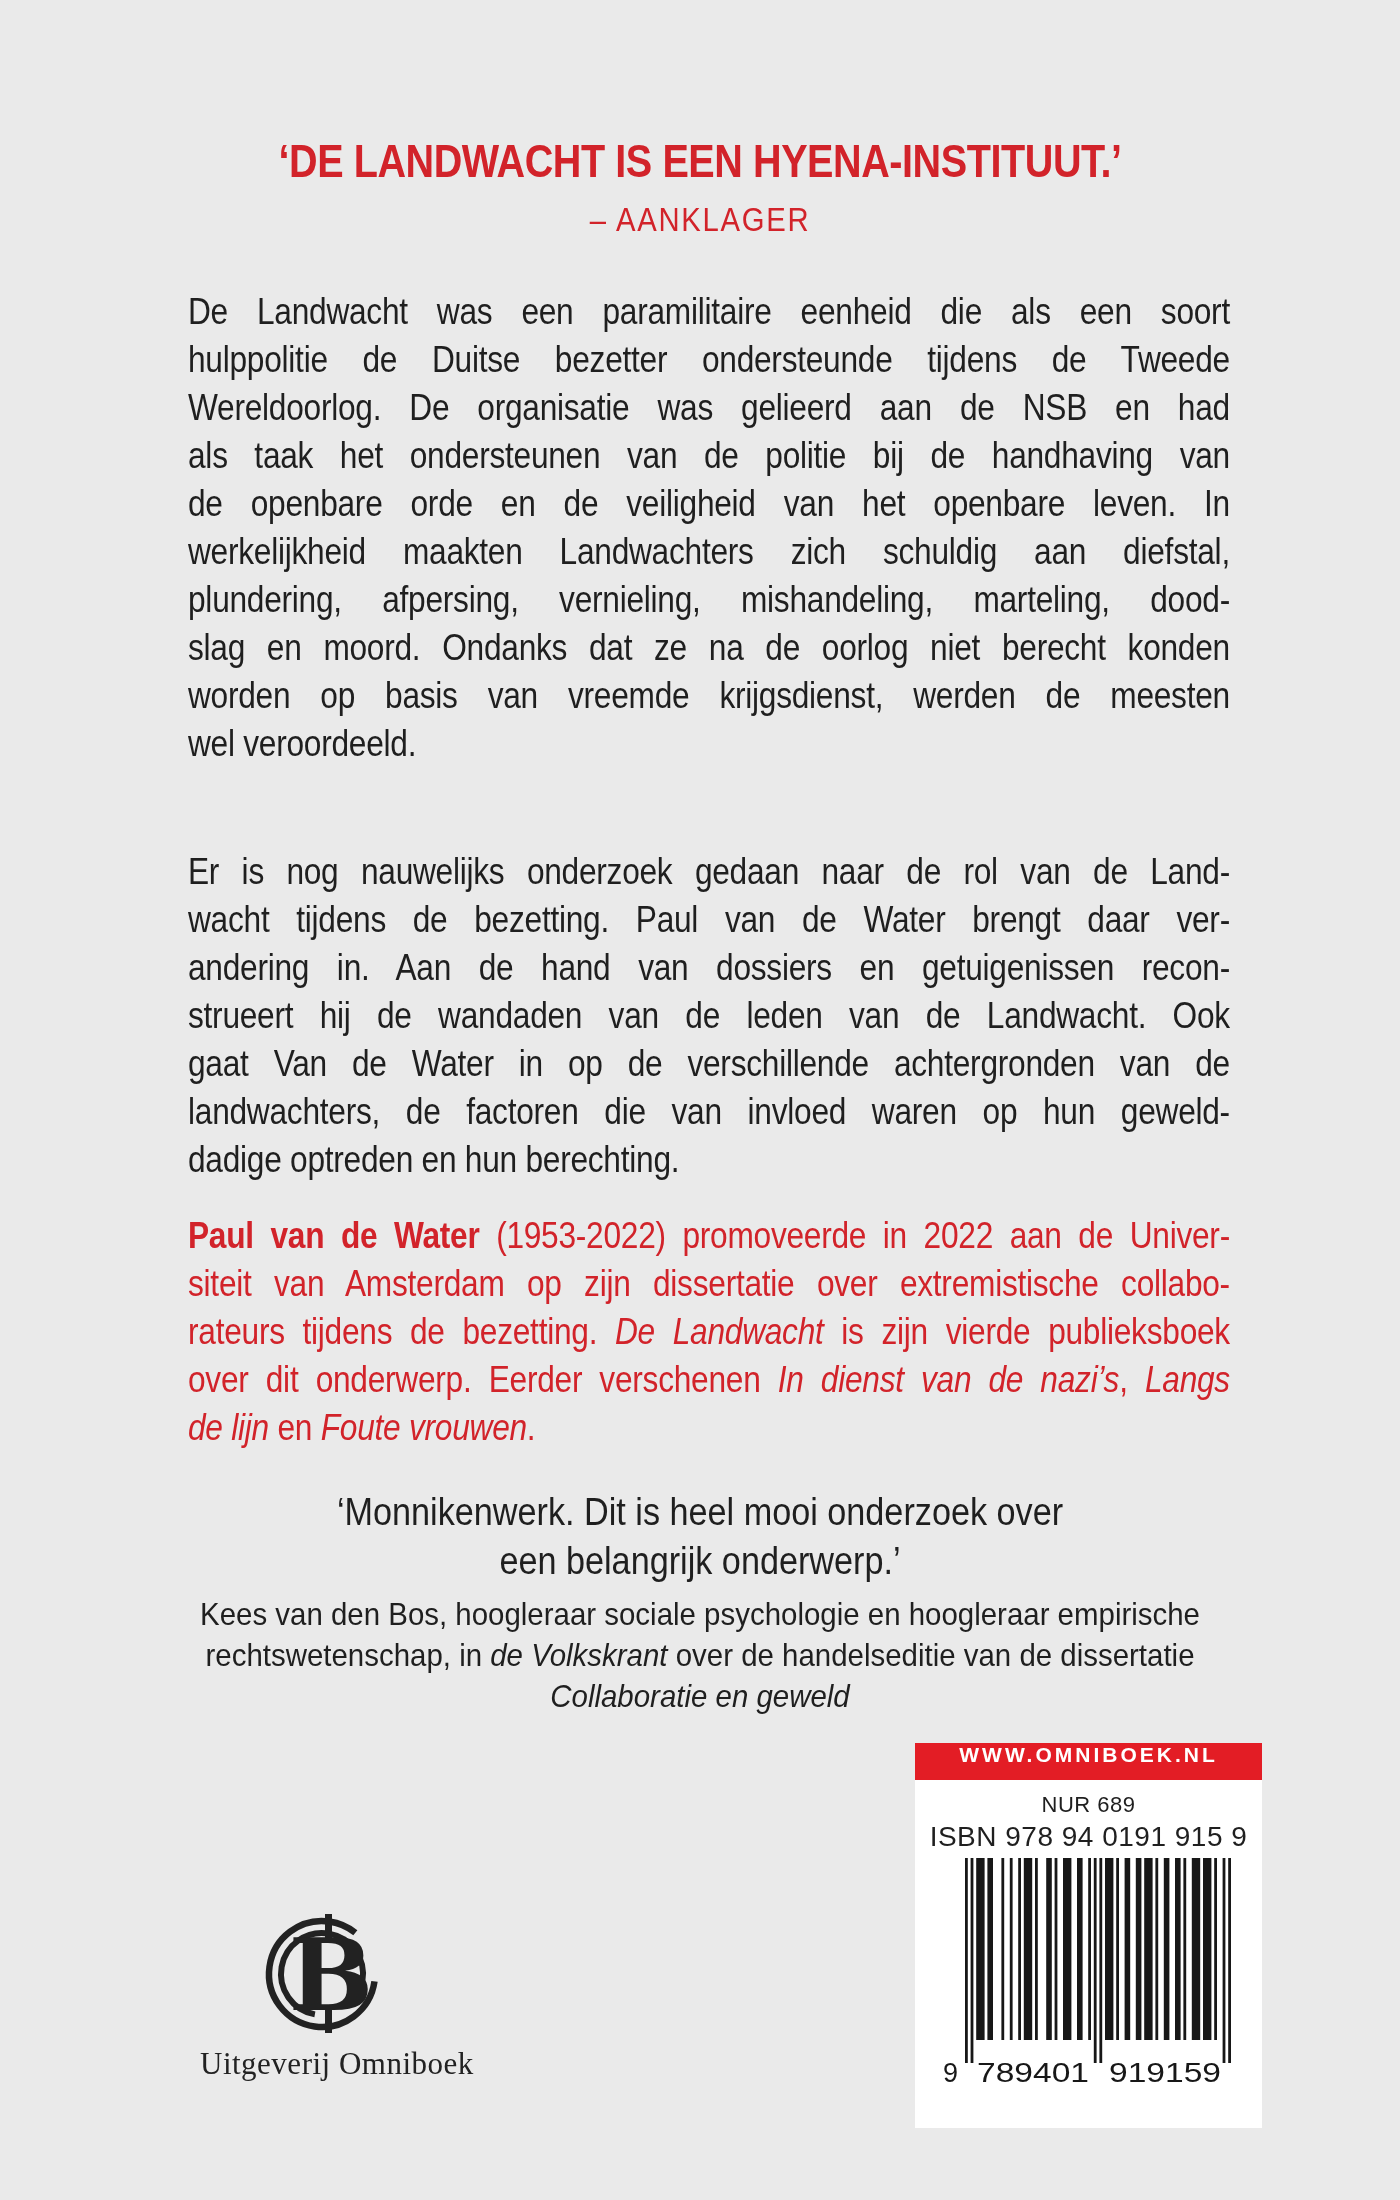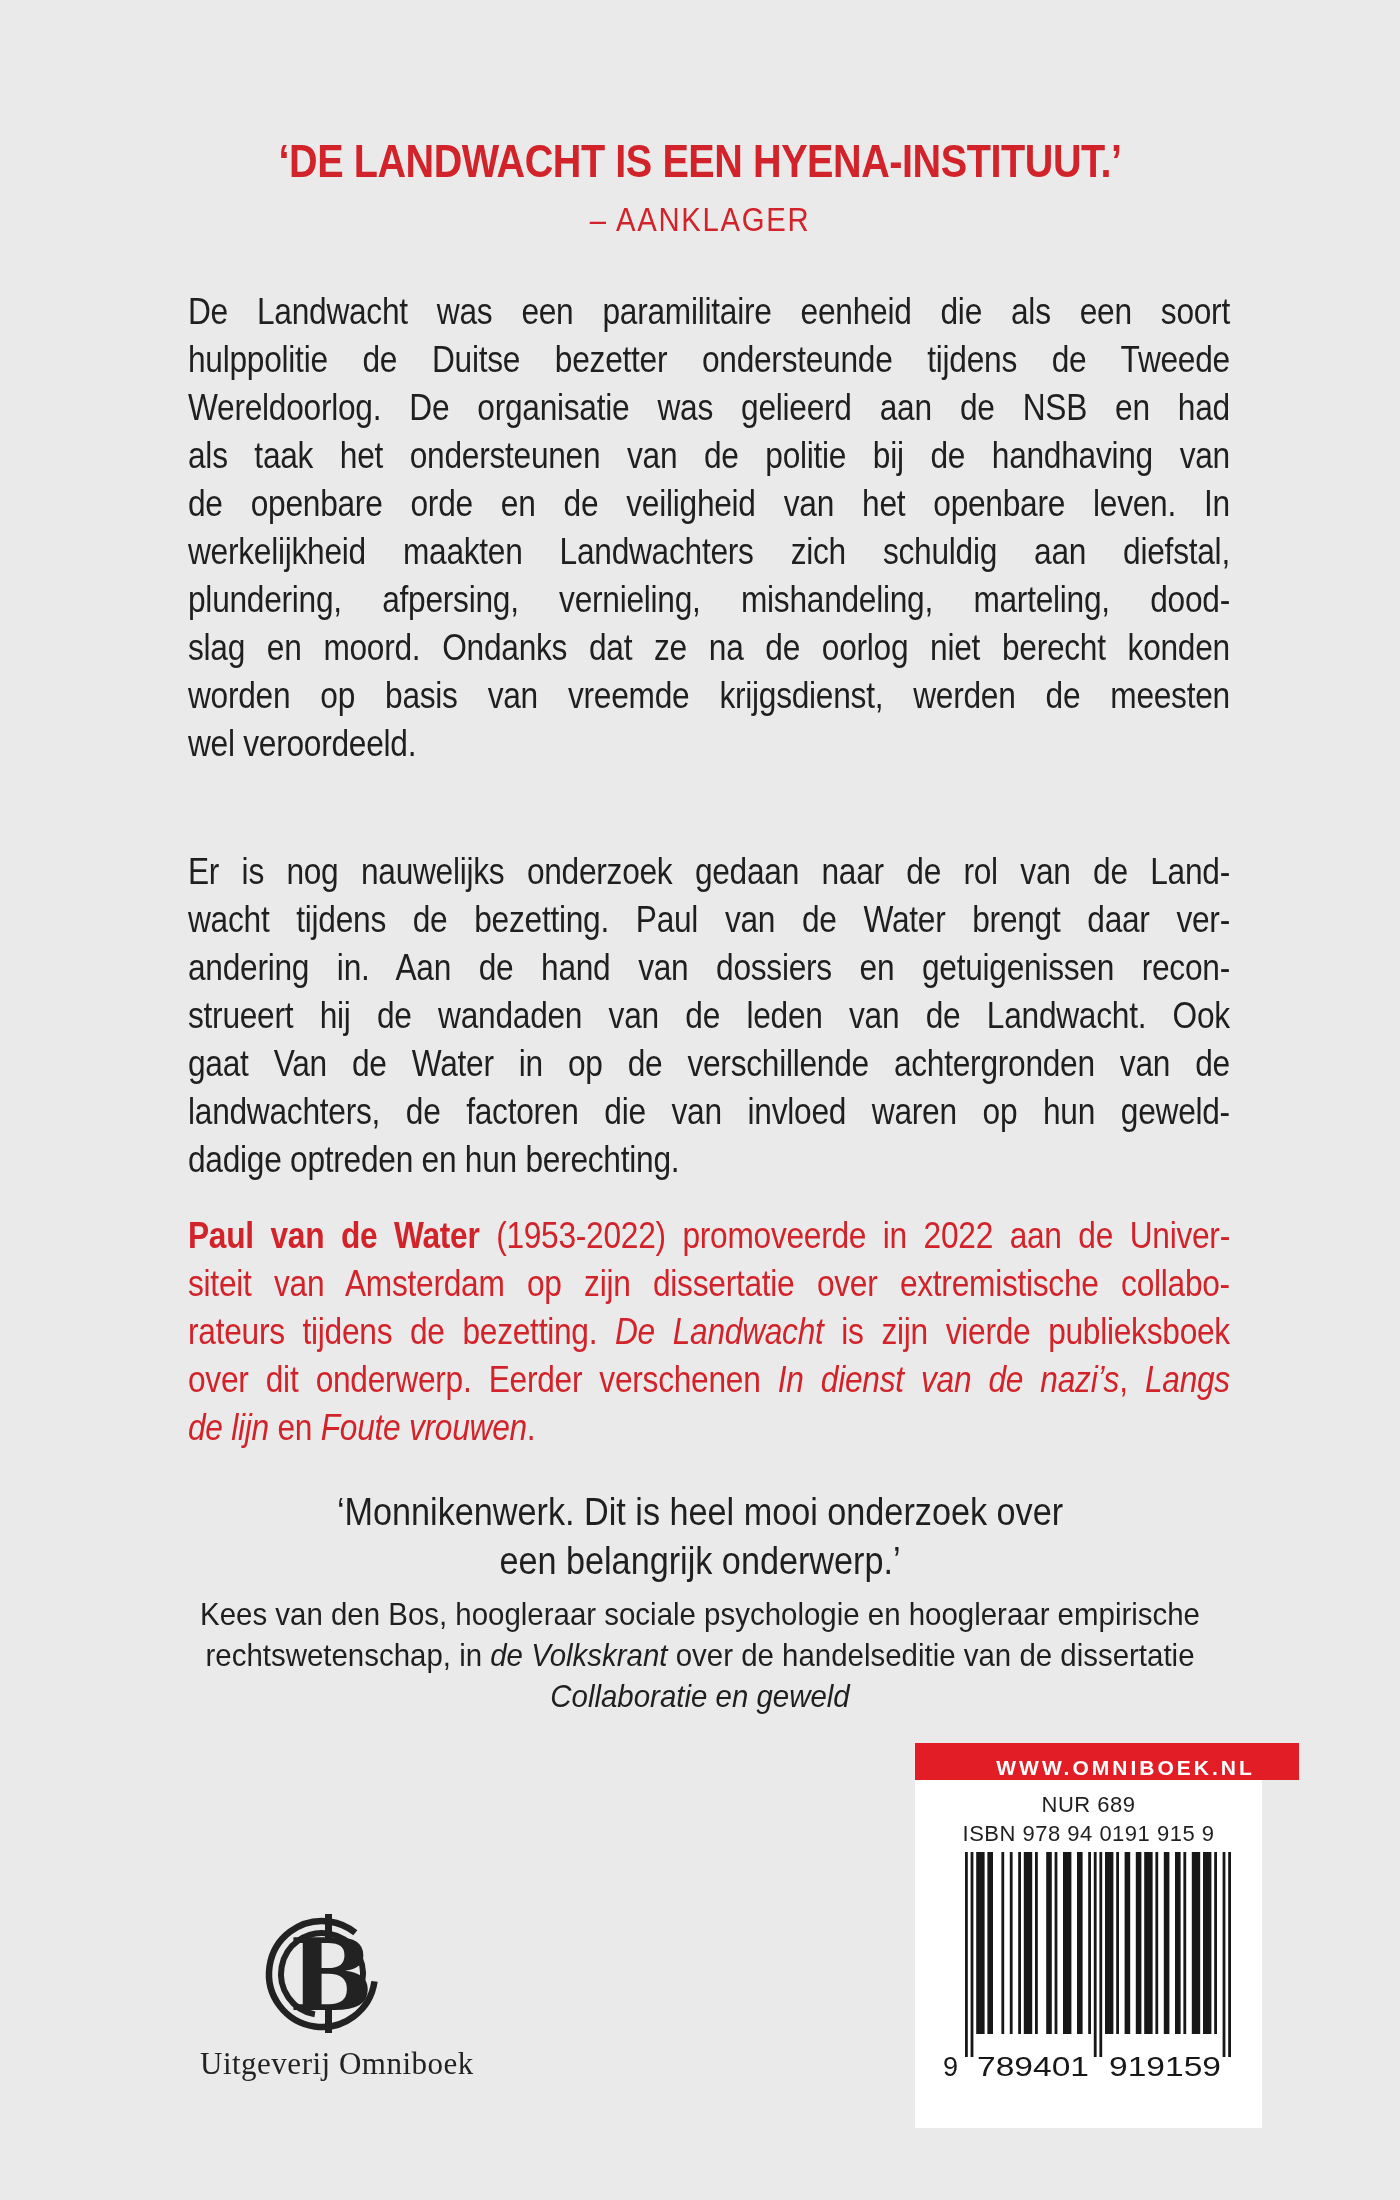--- a/index.html
+++ b/index.html
@@ -24,26 +24,26 @@
   .quote-big{top:1488px;font-size:38px;line-height:49px;
              transform:scaleX(.9);transform-origin:50% 0;}
   .quote-attr{top:1594px;font-size:32px;line-height:41px;
               transform:scaleX(.92);transform-origin:50% 0;}
   .quote-attr .tline{text-align:center;text-align-last:center;}
 
   .bold{font-weight:700;}
   .ital{font-style:italic;}
 
   .banner{position:absolute;left:915px;top:1743px;width:347px;height:37px;background:#e31d25;
-          color:#ffffff;display:flex;align-items:flex-end;justify-content:center;
-          font-size:21px;letter-spacing:3px;font-weight:600;padding-left:37px;}
+          color:#ffffff;display:flex;align-items:flex-start;justify-content:center;
+          font-size:21px;letter-spacing:3px;font-weight:600;}
   .isbnbox{position:absolute;left:915px;top:1780px;width:347px;height:348px;background:#ffffff;
            text-align:center;padding-top:12px;box-sizing:border-box;}
   .nur{font-size:22px;letter-spacing:.5px;}
-  .isbn{font-size:22px;letter-spacing:.5px;margin-top:3px;}
+  .isbn{font-size:28px;letter-spacing:.5px;margin-top:3px;}
   #barcode{margin-top:5px;}
 
   .logo{position:absolute;left:252px;top:1902px;width:140px;height:144px;}
   .pubname{position:absolute;left:200px;top:2046px;font-family:"Liberation Serif",serif;
            font-size:31px;color:#222222;letter-spacing:.5px;}
 </style>
 </head>
 <body>
 
 <div class="page">

